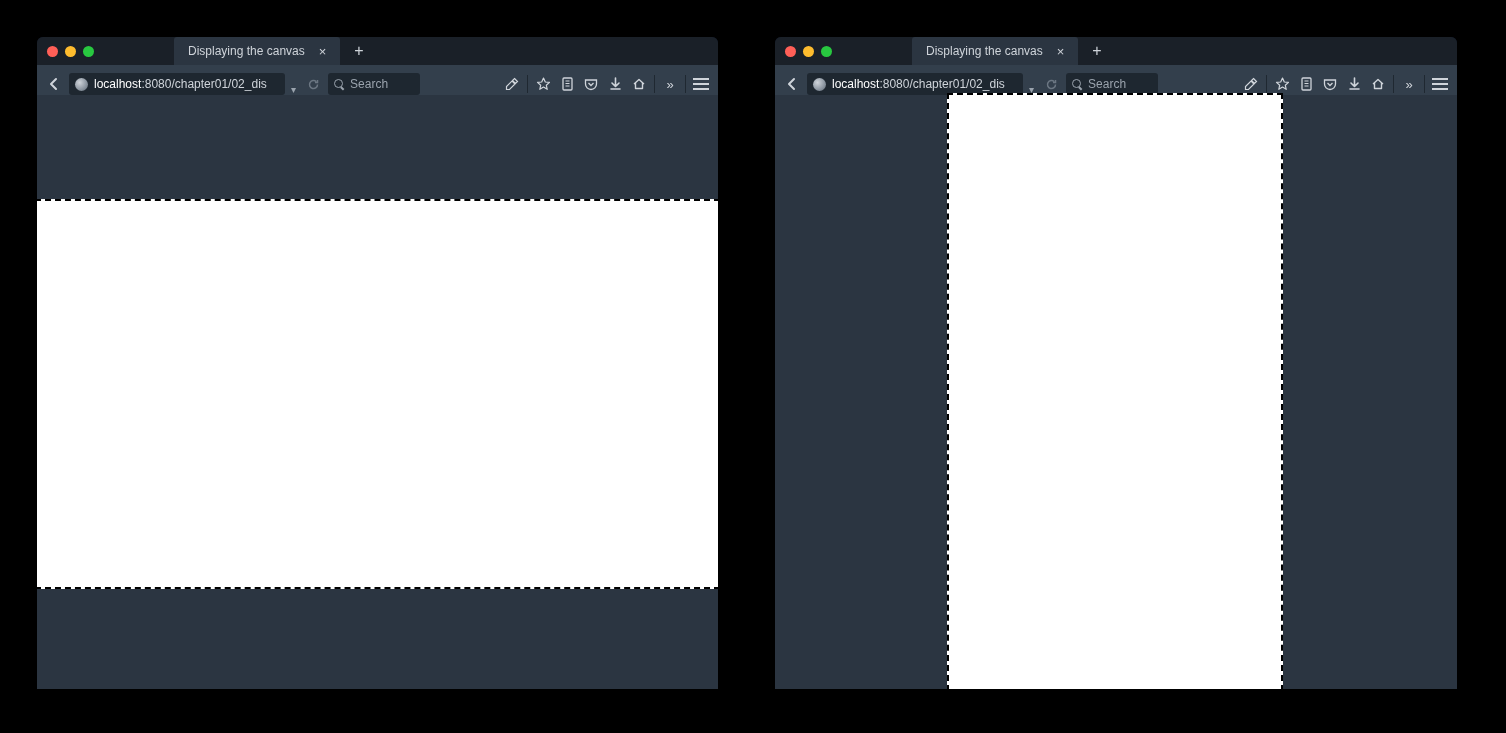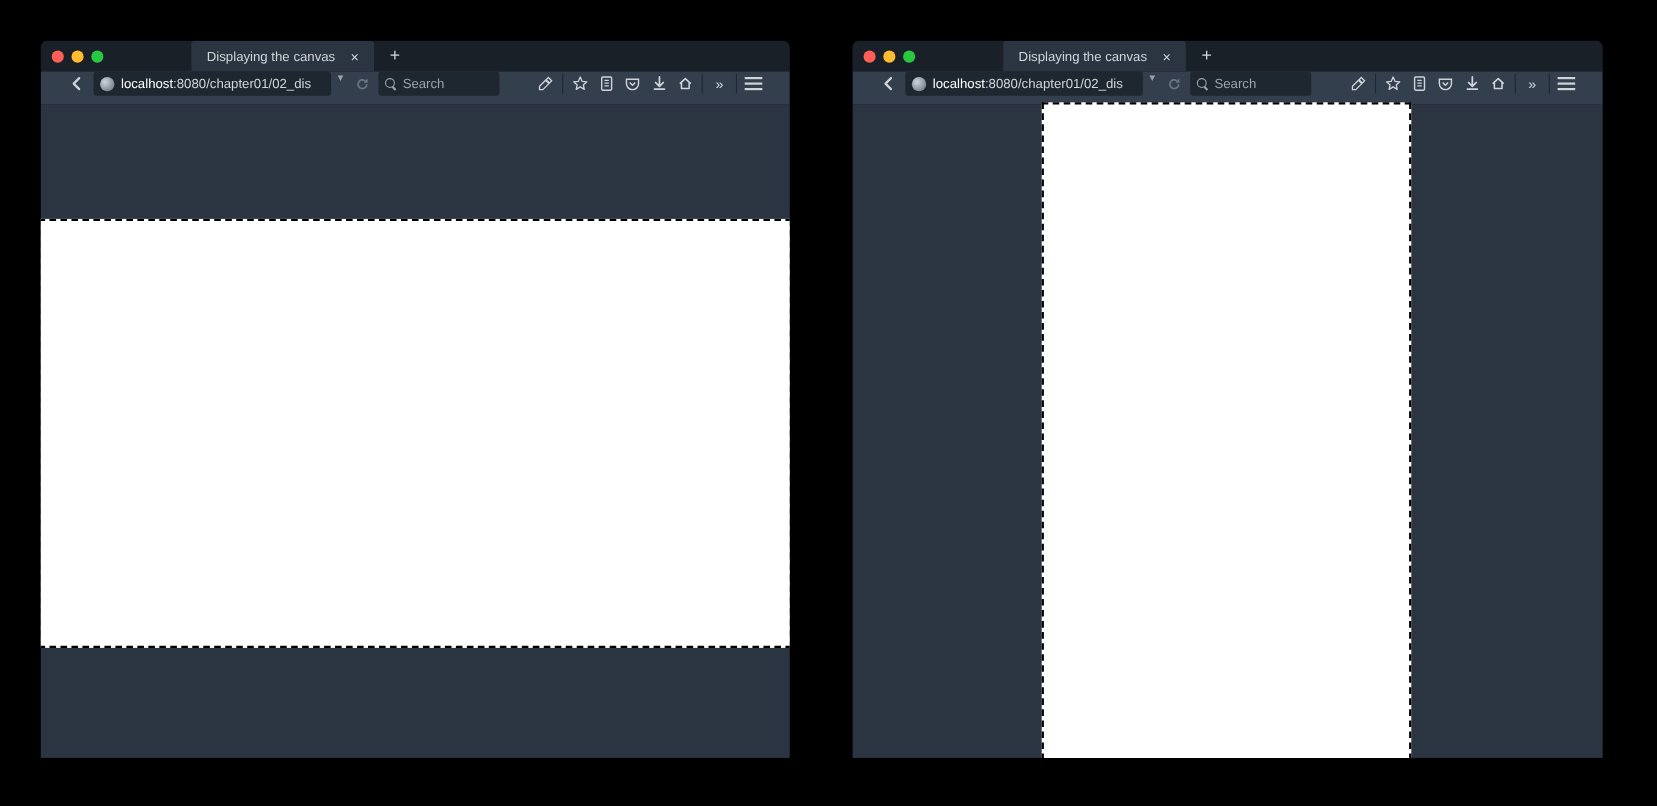--- a/index.html
+++ b/index.html
@@ -59,22 +59,22 @@
     padding: 0 14px;
     display:flex;
     align-items:center;
     justify-content:center;
   }
 
   .toolbar {
     height: 30px;
     background: #333f4c;
     display: flex;
-    align-items: flex-start;
-    padding: 0 22px;
+    align-items: flex-end;
+    padding: 0 6px;
     gap: 4px;
   }
   .tb-btn {
     width: 22px;
     height: 22px;
     display:flex;
     align-items:center;
     justify-content:center;
     color: #b5bcc5;
   }
@@ -104,21 +104,21 @@
   .url-text {
     color: #cfd4da;
     font-size: 12px;
     white-space: nowrap;
   }
   .url-text .hl { color: #fff; }
   .dd-icon { color:#9aa3ad; font-size:10px; padding:0 2px;}
   .reload-icon { color:#6b7682; }
   .search-box {
     flex: 0 0 auto;
-    width: 110px;
+    width: 92px;
     height: 22px;
     background: #1e2730;
     border-radius: 3px;
     display:flex;
     align-items:center;
     padding: 0 6px;
     gap:5px;
   }
   .search-box input {
     background: transparent;

